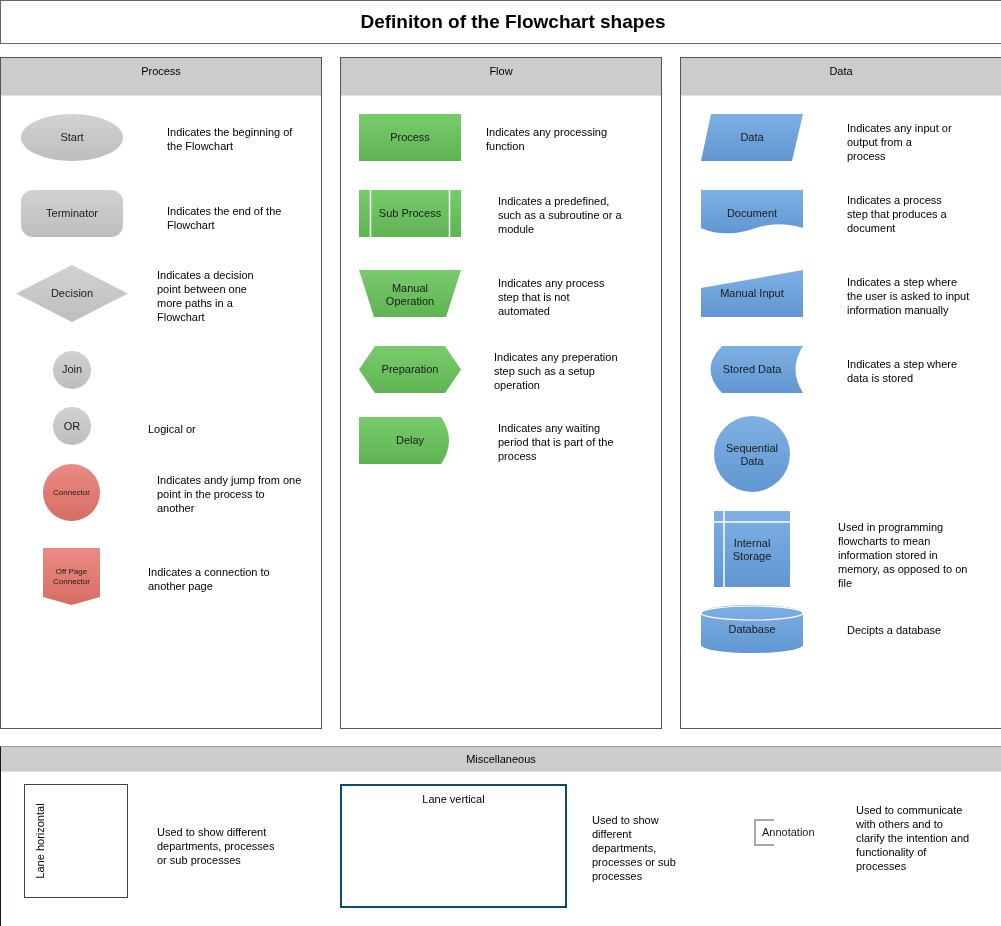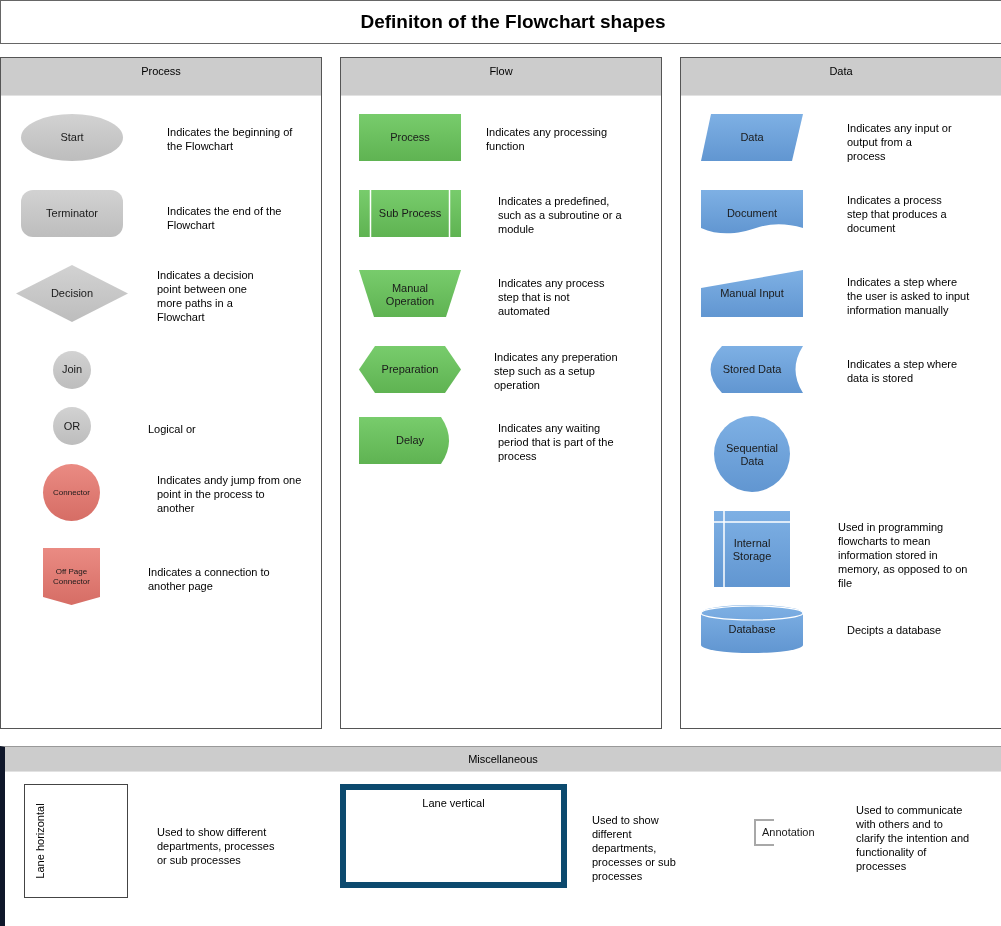--- a/index.html
+++ b/index.html
@@ -8,28 +8,28 @@
   .abs { position:absolute; }
   .title-box { left:0; top:0; width:1001px; height:44px; border:1px solid #666; border-right:none;
                box-sizing:border-box; background:#fff; }
   .title-text { position:absolute; left:0; right:0; top:10px; text-align:center; font-weight:bold; font-size:19px;margin-left:24px; }
   .panel { border:1px solid #555; box-sizing:border-box; background:#fff; }
   .panel-head { position:absolute; left:0; right:0; top:0; height:37px; background:#cccccc;
                 border-bottom:1px solid #e2e2e2; font-size:11px; text-align:center; line-height:27px; }
   .desc { position:absolute; font-size:11px; line-height:14px; white-space:pre-line; }
   svg.shape { position:absolute; overflow:visible; }
   svg text { font-family:"Liberation Sans", sans-serif; font-size:11px; fill:#1a1a1a; }
-  .misc { left:0; top:746px; width:1001px; height:180px; border-left:5px solid #0f172a; border-top:1px solid #999;
+  .misc { left:0; top:746px; width:1001px; height:180px; border-left:1px solid #0f172a; border-top:1px solid #999;
           box-sizing:border-box; background:#fff; }
   .misc-head { position:absolute; left:0; right:0; top:0; height:24px; background:#cccccc; font-size:11px;
                text-align:center; line-height:25px; border-bottom:1px solid #e2e2e2; }
   .lane-h { position:absolute; left:24px; top:784px; width:104px; height:114px; border:1px solid #444; box-sizing:border-box; }
   .lane-h span { position:absolute; left:-40px; top:50px; width:110px; font-size:11px; transform:rotate(-90deg);
                  transform-origin:center; text-align:center; }
-  .lane-v { position:absolute; left:340px; top:784px; width:227px; height:104px; border:6px solid #0c4a6e; box-sizing:border-box; }
+  .lane-v { position:absolute; left:340px; top:784px; width:227px; height:124px; border:2px solid #0c4a6e; box-sizing:border-box; }
   .lane-v span { position:absolute; left:0; right:0; top:7px; text-align:center; font-size:11px; }
 </style>
 </head>
 <body>
 
 <svg width="0" height="0" style="position:absolute">
   <defs>
     <linearGradient id="gGray" x1="0" y1="0" x2="0" y2="1">
         <stop offset="0" stop-color="#d2d2d2"></stop>
         <stop offset="1" stop-color="#bdbdbd"></stop>

